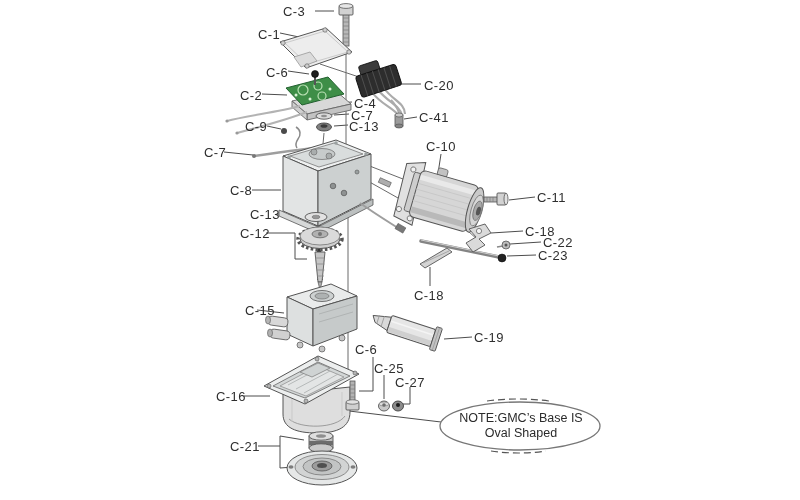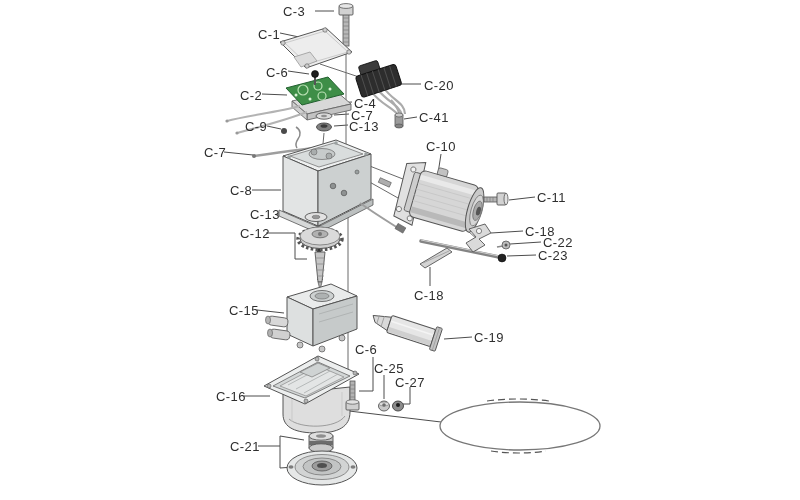--- a/index.html
+++ b/index.html
@@ -322,22 +322,26 @@
 <span class="lbl" style="left:204px;top:145px">C-7</span>
 <span class="lbl" style="left:426px;top:139px">C-10</span>
 <span class="lbl" style="left:230px;top:183px">C-8</span>
 <span class="lbl" style="left:537px;top:190px">C-11</span>
 <span class="lbl" style="left:250px;top:207px">C-13</span>
 <span class="lbl" style="left:240px;top:226px">C-12</span>
 <span class="lbl" style="left:525px;top:224px">C-18</span>
 <span class="lbl" style="left:543px;top:235px">C-22</span>
 <span class="lbl" style="left:538px;top:248px">C-23</span>
 <span class="lbl" style="left:414px;top:288px">C-18</span>
-<span class="lbl" style="left:229px;top:303px">C-15</span>
+<span class="lbl" style="left:245px;top:303px">C-15</span>
 <span class="lbl" style="left:474px;top:330px">C-19</span>
 <span class="lbl" style="left:355px;top:342px">C-6</span>
 <span class="lbl" style="left:374px;top:361px">C-25</span>
 <span class="lbl" style="left:395px;top:375px">C-27</span>
 <span class="lbl" style="left:216px;top:389px">C-16</span>
 <span class="lbl" style="left:230px;top:439px">C-21</span>
 
-
+<div class="note-box">
+  <div>NOTE:GMC’s Base IS</div>
+  <div>Oval Shaped</div>
 </div>
 
+</div>
+
 </body></html>

